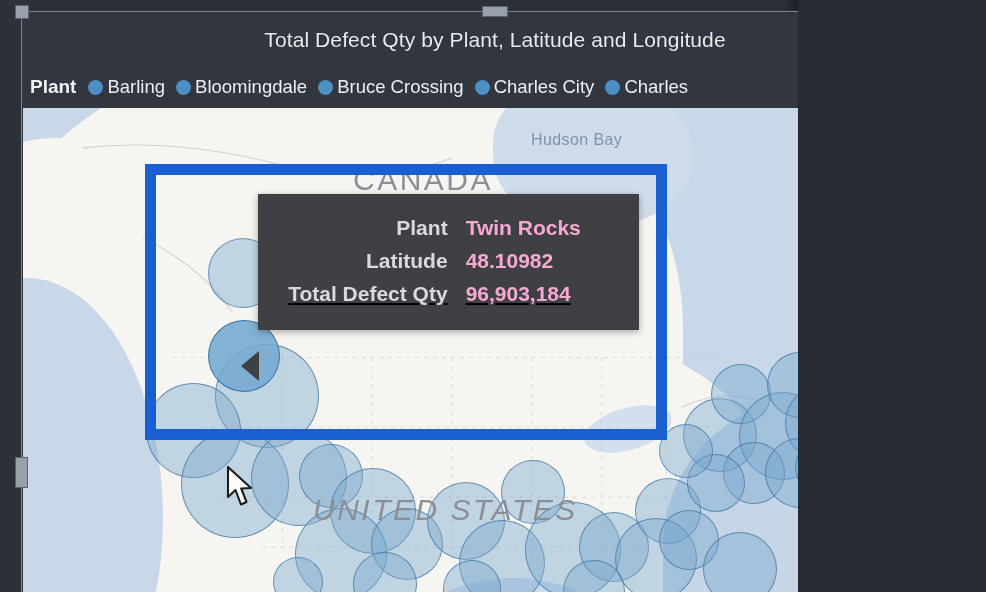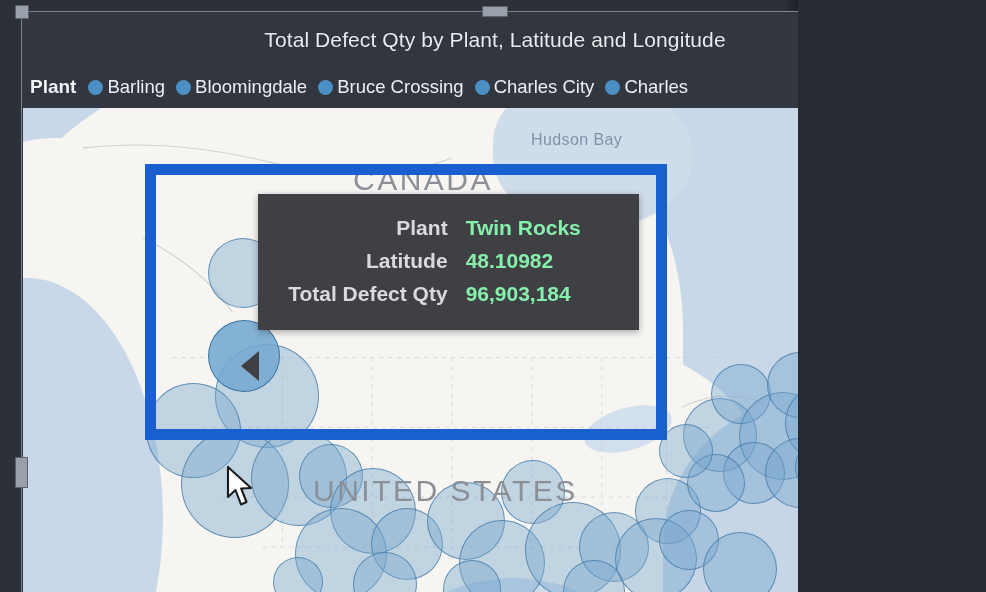--- a/index.html
+++ b/index.html
@@ -285,32 +285,32 @@
     border-bottom: 15px solid transparent;
     border-right: 18px solid #3f4044;
     z-index: 26;
   }
   .tt-row {
     display: flex;
     align-items: baseline;
     justify-content: flex-end;
     margin-bottom: 9px;
   }
-  .tt-row:last-child { margin-bottom: 0; }
+  .tt-row:last-child { margin-bottom: 0; text-decoration: underline; }
   .tt-key {
     color: #d8dadd;
     font-size: 21px;
     font-weight: 700;
     text-align: right;
     width: 200px;
     padding-right: 18px;
     white-space: nowrap;
   }
   .tt-val {
-    color: #86efac;
+    color: #f9a8d4;
     font-size: 21px;
     font-weight: 700;
     width: 160px;
     text-align: left;
     white-space: nowrap;
   }
 
   
   .cursor {
     position: absolute;
@@ -477,21 +477,21 @@
           <div class="bubble" style="left: 330px; top: 444px; width: 64px; height: 64px;"></div>
           <div class="bubble" style="left: 420px; top: 452px; width: 58px; height: 58px;"></div>
           <div class="bubble" style="left: 540px; top: 452px; width: 62px; height: 62px;"></div>
           <div class="bubble" style="left: 250px; top: 449px; width: 50px; height: 50px;"></div>
         </div>
 
       <div class="bubble hover" style="left:185px; top:212px; width:72px; height:72px;"></div>
 
       <div class="map-label water-name" style="left:508px; top:23px;">Hudson Bay</div>
       <div class="map-label country" style="left:330px; top:55px;">CANADA</div>
-      <div class="map-label country" style="left:290px; top:366px;">UNITED STATES</div>
+      <div class="map-label country" style="left:290px; top:385px;font-style:italic;">UNITED STATES</div>
 
       <div class="map-tool">
         <span>
           <svg width="36" height="32" viewBox="0 0 36 32" fill="none" stroke="#4d5055" stroke-width="2.4" stroke-linejoin="round">
             <rect x="3" y="4" width="26" height="19" rx="1"></rect>
             <polygon points="19,12 19,30 23.5,25.5 26.6,31.5 29.8,29.8 26.6,24 32,23.5" fill="#ffffff" stroke="#2b2e33" stroke-width="2"></polygon>
           </svg>
         </span>
       </div>
 

